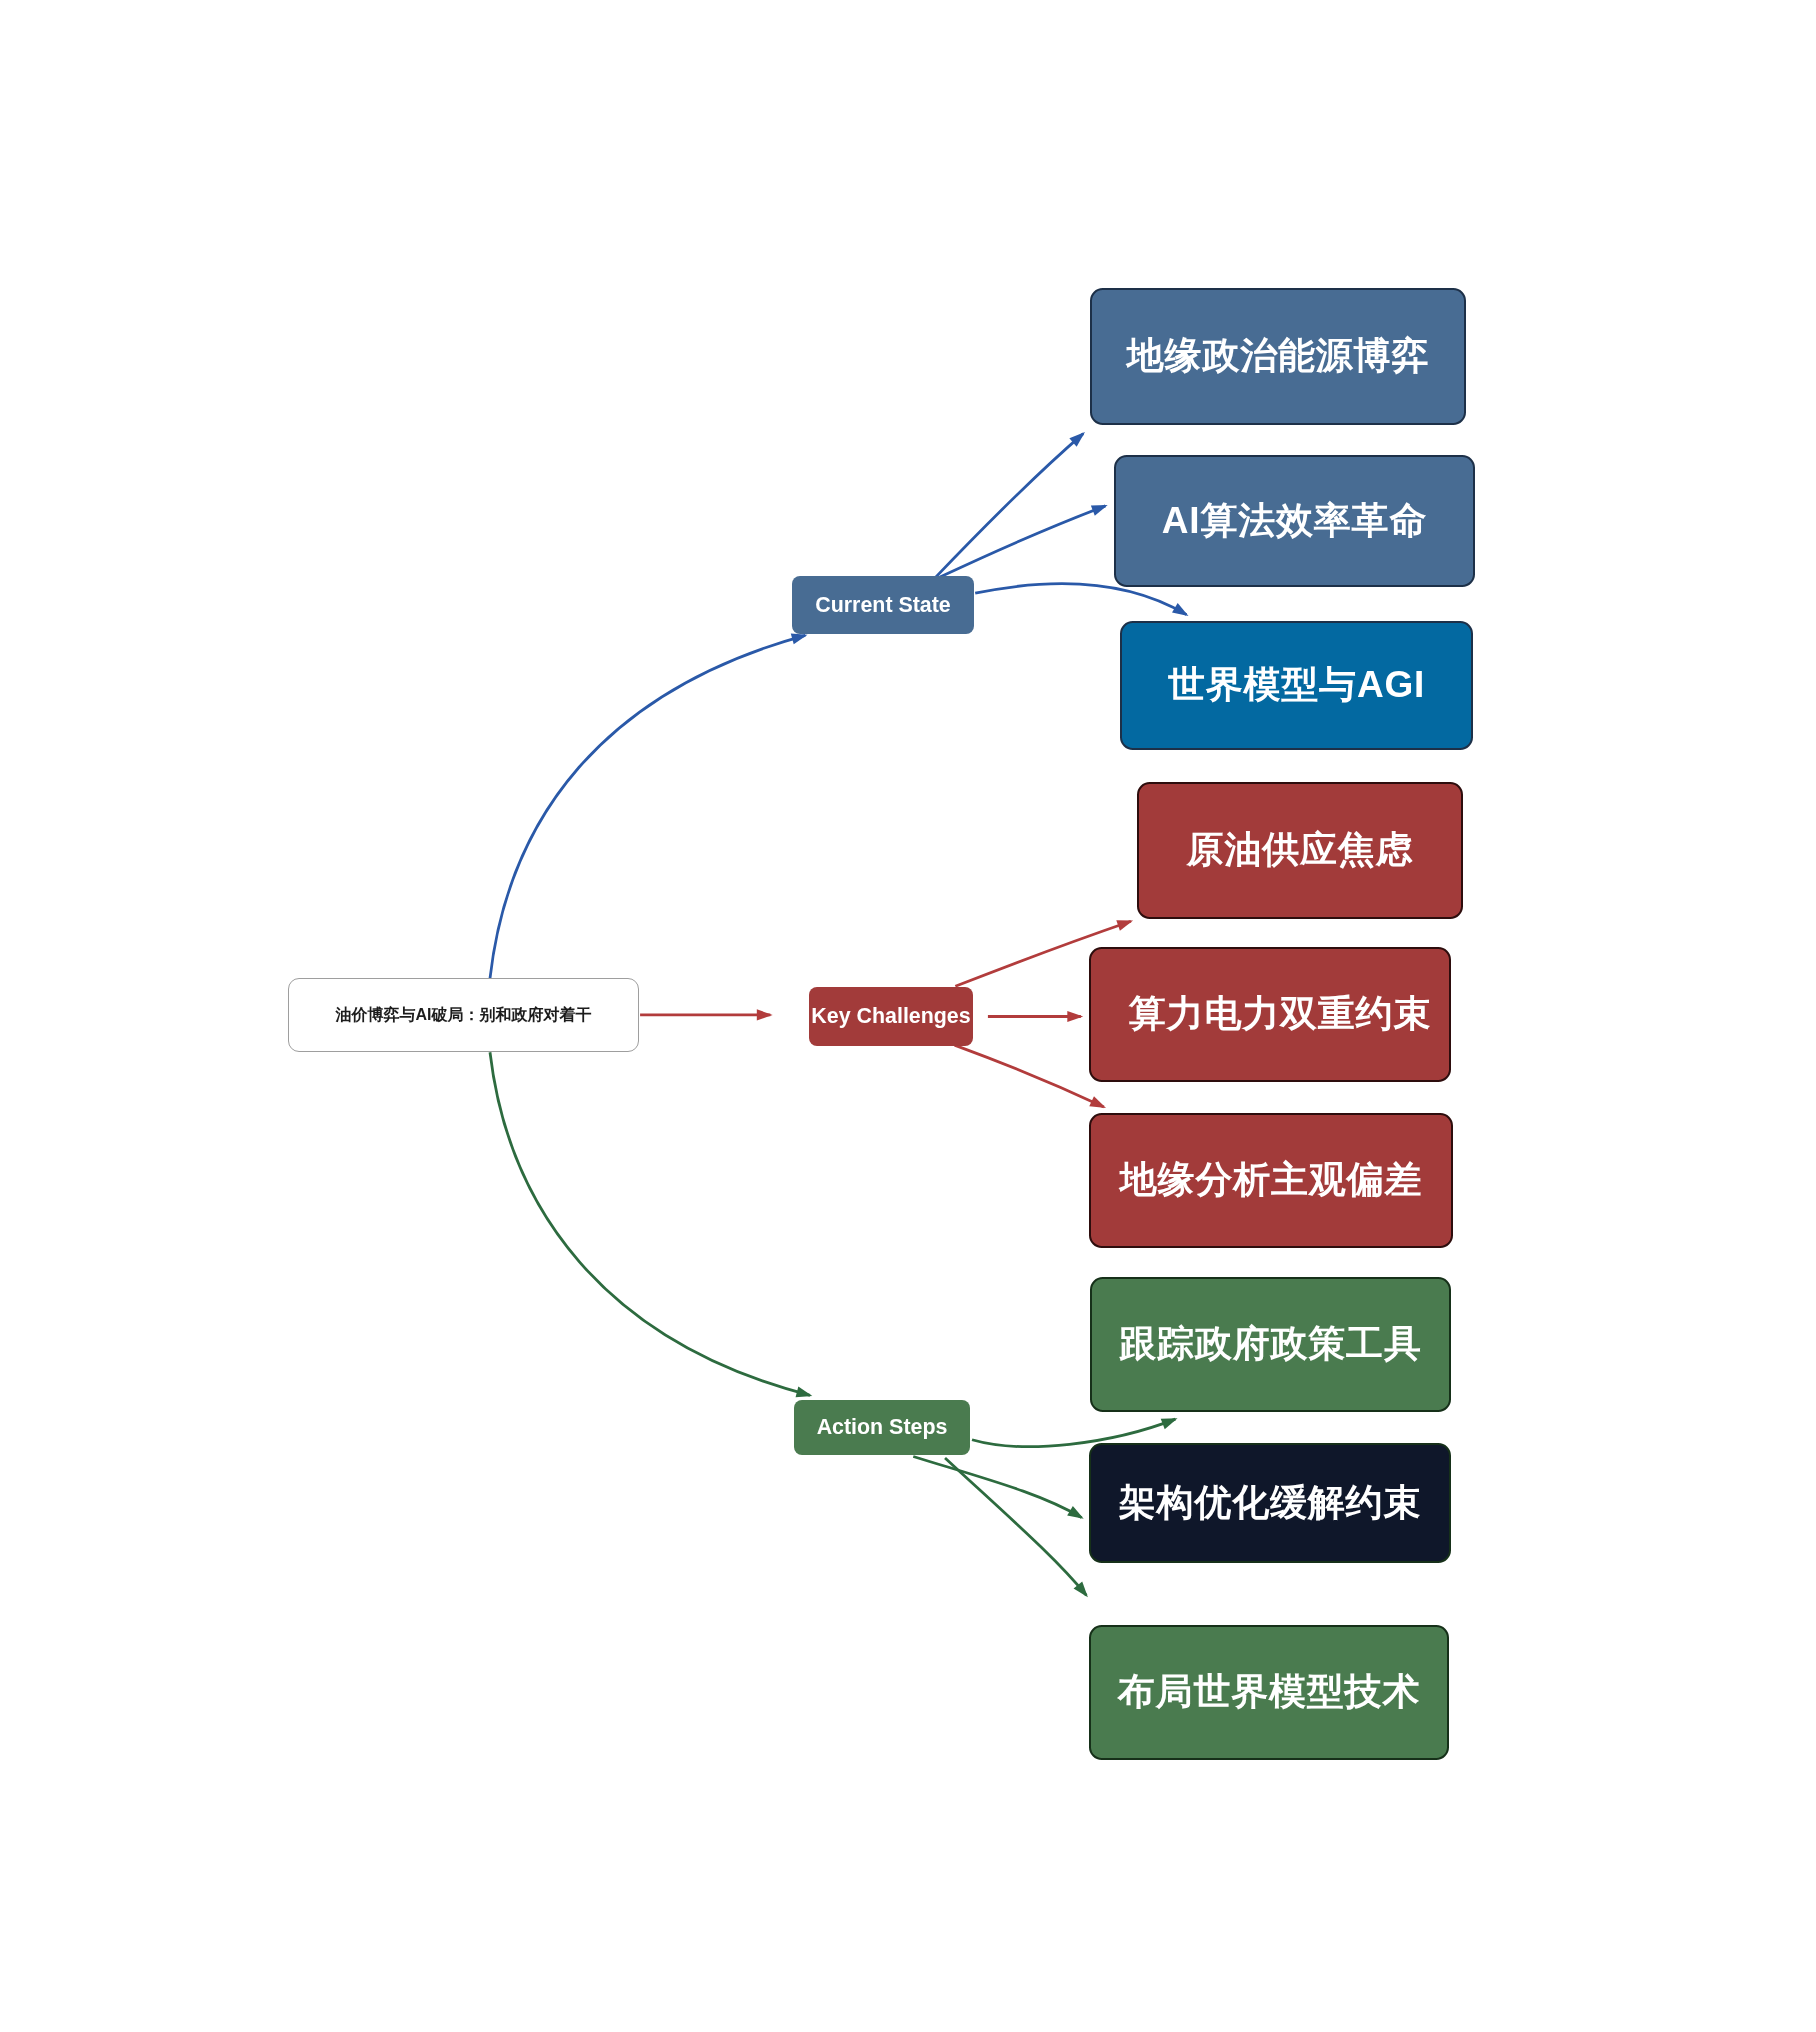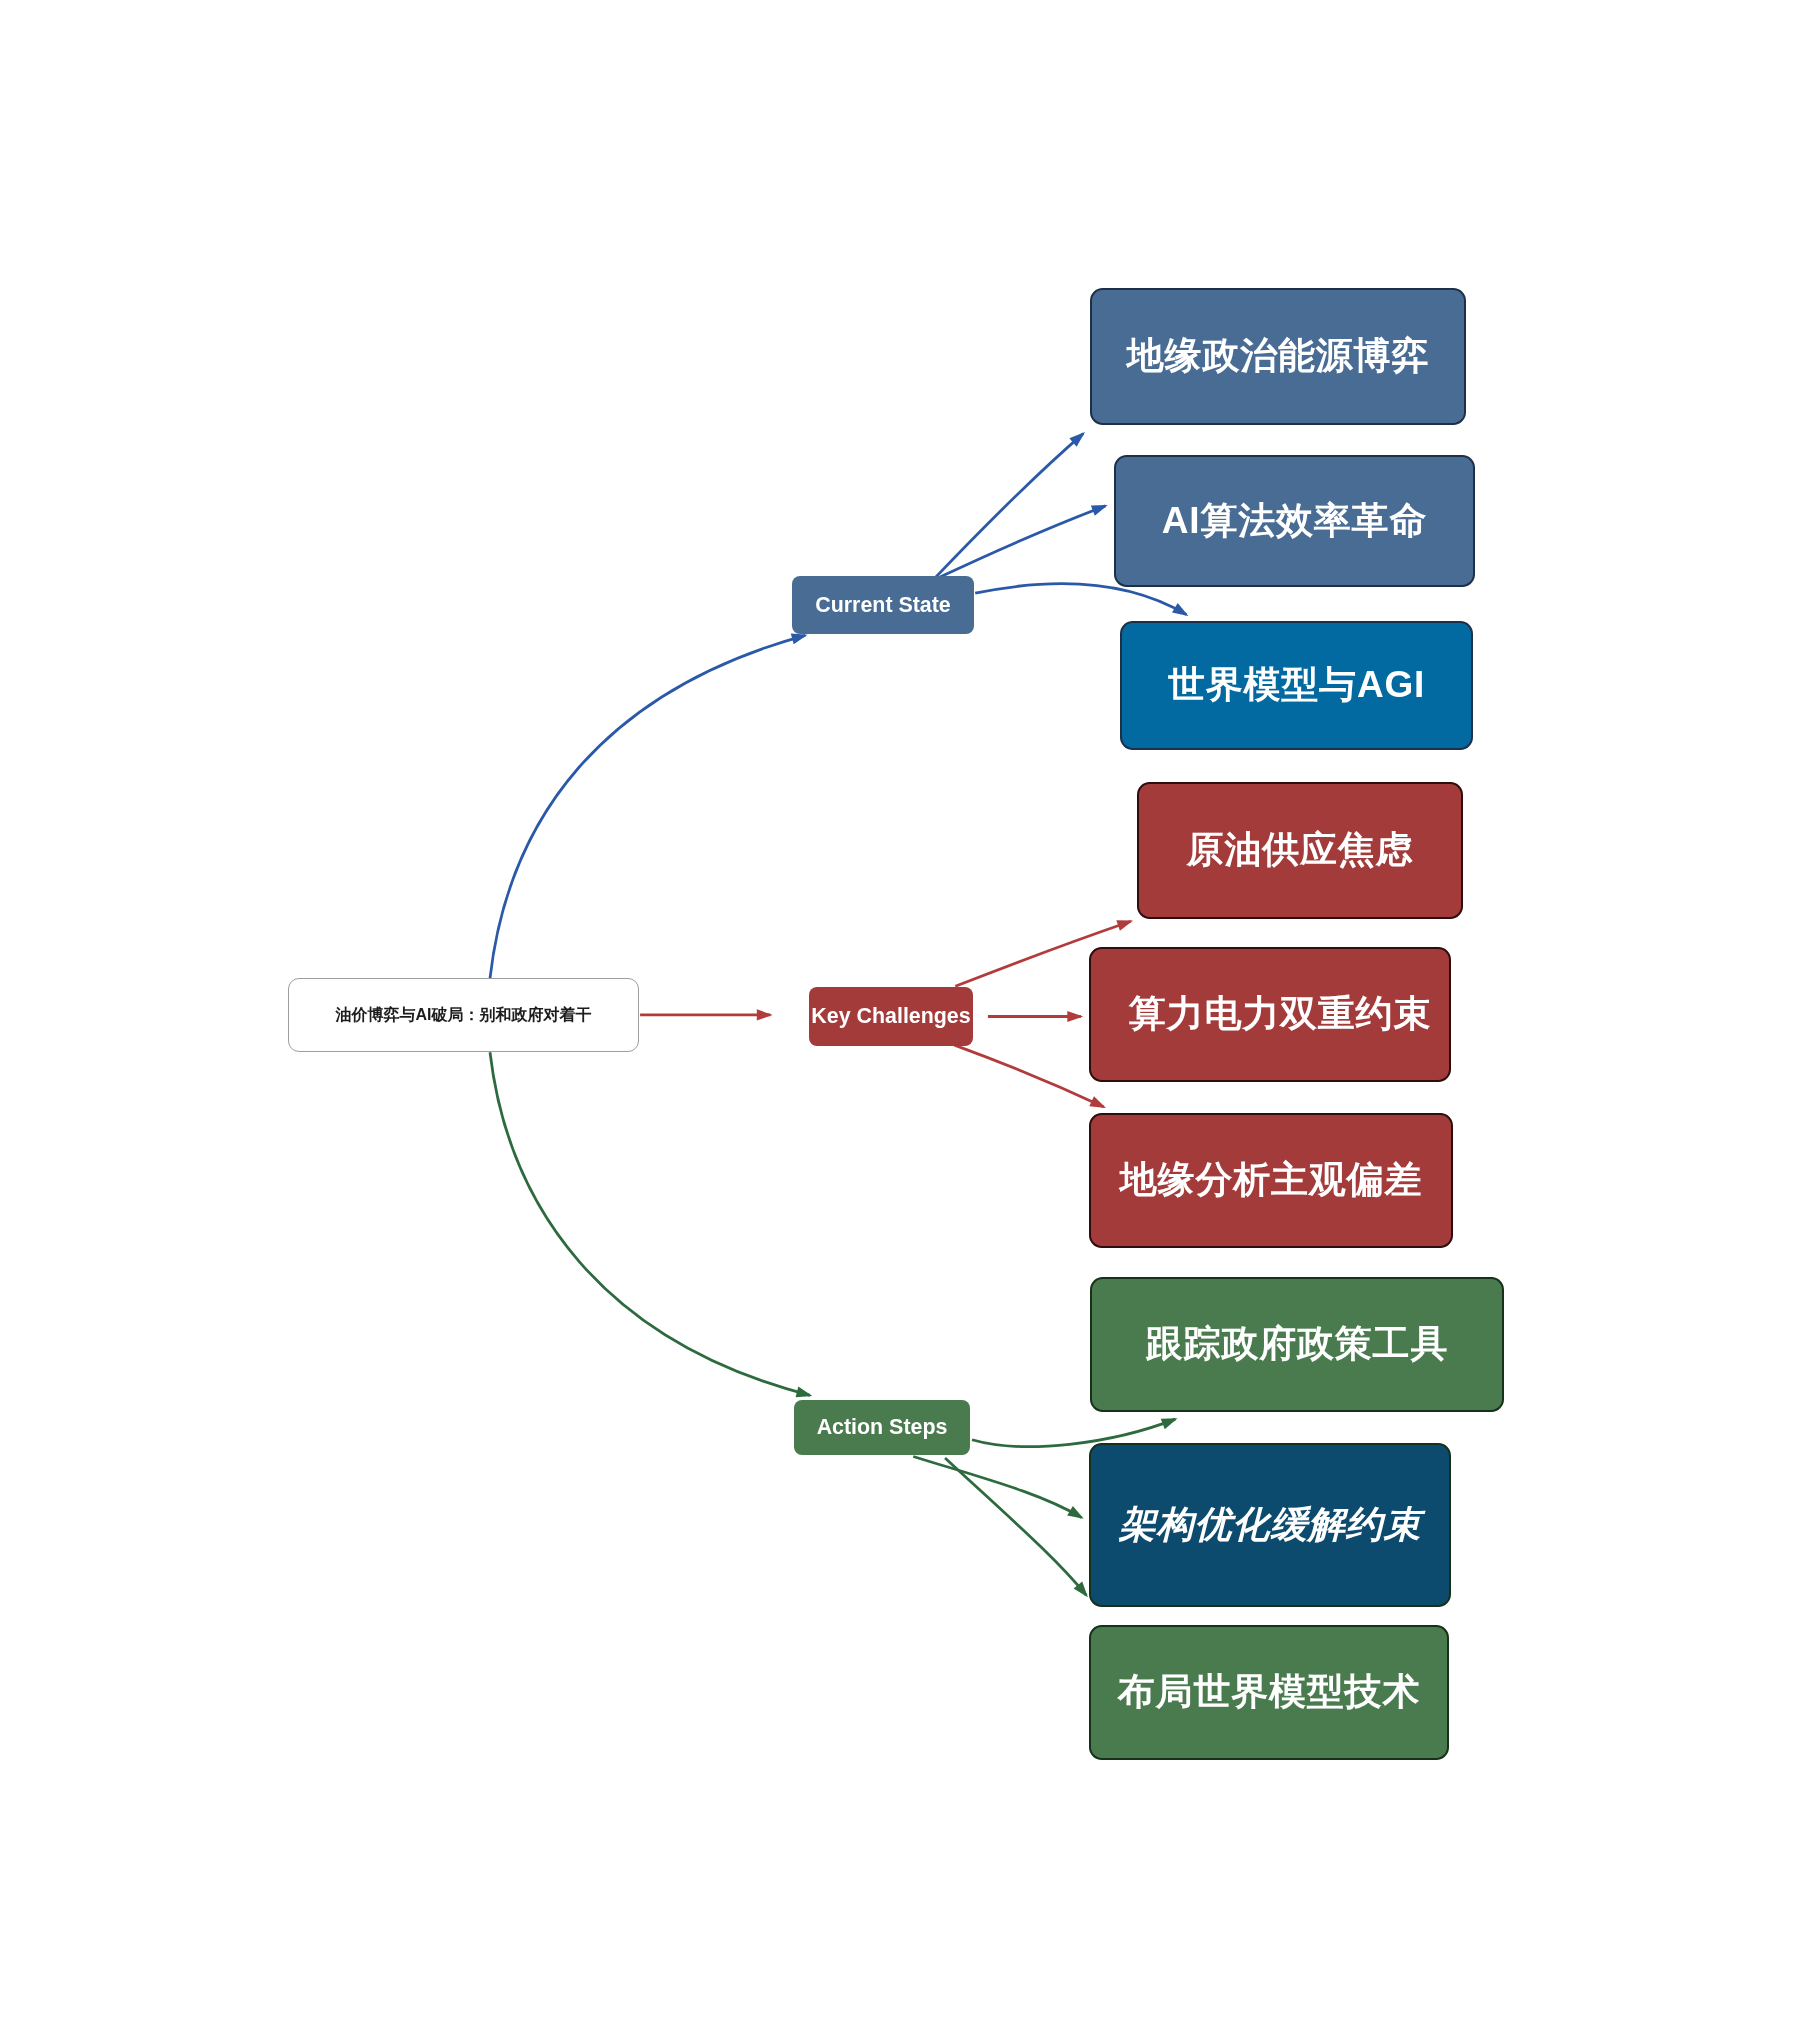--- a/index.html
+++ b/index.html
@@ -107,24 +107,24 @@
     <span>算力电力双重约束</span>
   </div>
   <div class="node leaf-node" style="left: 1089px; top: 1113px; width: 364px; height: 135px; background-color: rgb(162, 59, 58); border-color: rgb(45, 13, 13);">
     <span>地缘分析主观偏差</span>
   </div>
 
   <div class="node branch-node" style="left: 794px; top: 1400px; width: 176px; height: 55px; background-color: rgb(74, 123, 79);">
     <span>Action Steps</span>
   </div>
 
-  <div class="node leaf-node" style="left: 1090px; top: 1277px; width: 414px; height: 135px; background-color: rgb(74, 123, 79); border-color: rgb(22, 48, 25);">
+  <div class="node leaf-node" style="left: 1090px; top: 1277px; width: 361px; height: 135px; background-color: rgb(74, 123, 79); border-color: rgb(22, 48, 25);">
     <span>跟踪政府政策工具</span>
   </div>
-  <div class="node leaf-node" style="left: 1089px; top: 1443px; width: 362px; height: 164px; background-color: #0c4a6e; border-color: rgb(22, 48, 25); font-style: italic;">
+  <div class="node leaf-node" style="left: 1089px; top: 1443px; width: 362px; height: 120px; background-color: #0f172a; border-color: rgb(22, 48, 25);">
     <span>架构优化缓解约束</span>
   </div>
   <div class="node leaf-node" style="left: 1089px; top: 1606px; width: 360px; height: 135px; background-color: rgb(74, 123, 79); border-color: rgb(22, 48, 25); margin-top: 19px;">
     <span>布局世界模型技术</span>
   </div>
 
 </div>
 
 
 </body></html>

